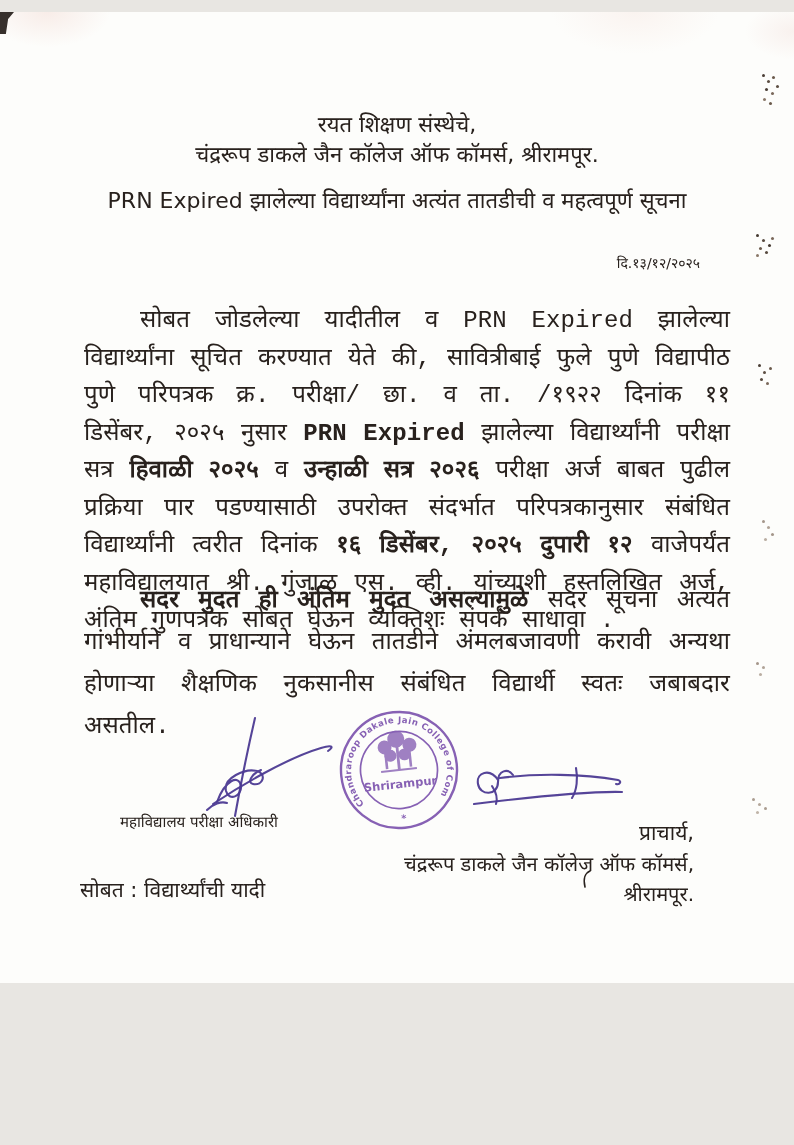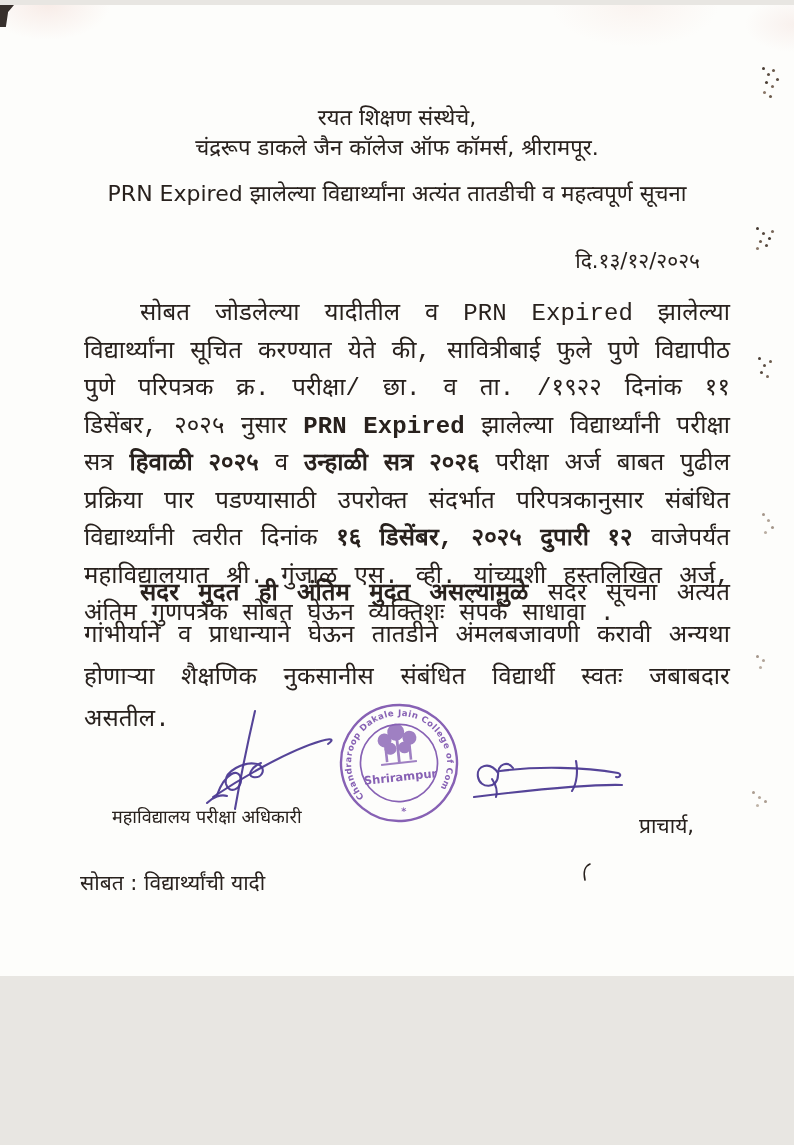--- a/index.html
+++ b/index.html
@@ -1,42 +1,42 @@
 <!DOCTYPE html>
 <html><head>
 <meta charset="utf-8">
 <style>
   html,body{margin:0;padding:0;background:#e8e6e2;}
   .page{
     position:relative;
     width:794px;height:971px;
-    margin:5px auto;
+    margin:12px auto;
     background:
       radial-gradient(90px 50px at 6% 0%, rgba(238,205,196,.35), transparent 70%),
       radial-gradient(120px 60px at 80% 0%, rgba(240,210,200,.22), transparent 70%),
       radial-gradient(70px 40px at 100% 2%, rgba(235,205,198,.25), transparent 70%),
       #fdfdfb;
     overflow:hidden;
     font-family:"DejaVu Sans", sans-serif;
     color:#28211d;
   }
   .hline{position:absolute;left:0;width:100%;text-align:center;white-space:nowrap;}
   .h1{top:96px;font-size:22px;}
   .h2{top:126px;font-size:22px;}
   .h3{top:172px;font-size:22px;font-weight:normal;}
-  .date{position:absolute;top:241px;right:94px;font-size:21px;}
+  .date{position:absolute;top:241px;right:94px;font-size:14px;}
   .para{
     position:absolute;left:84px;width:646px;
     font-size:24px;text-align:justify;text-indent:56px;
     letter-spacing:.1px;
     font-family:Liberation Mono, monospace;
   }
   .p1{top:290px;line-height:37.5px;}
   .p2{top:568px;line-height:42px;}
-  .cap-left{position:absolute;left:112px;top:799px;font-size:18px;}
+  .cap-left{position:absolute;left:120px;top:799px;font-size:15px;}
   .cap-r{position:absolute;left:402px;width:292px;text-align:right;}
   .cap-r1{top:806px;font-size:21px;}
   .cap-r2{top:838px;font-size:20px;}
   .cap-r3{top:868px;font-size:20px;}
   .enclosure{position:absolute;left:80px;top:863px;font-size:21px;}
   svg{position:absolute;overflow:visible;}
   .stamp{left:337px;top:696px;transform:rotate(-6deg);opacity:.92;}
   .sig-left{left:195px;top:700px;}
   .sig-right{left:468px;top:748px;}
   .ink-tick{left:578px;top:857px;}
@@ -112,19 +112,21 @@
   </svg>
 
   <svg class="sig-right" width="160" height="55" viewBox="0 0 160 55">
     <path class="sigpath" d="M 30,20 C 22,8 8,12 10,24 C 12,36 30,36 30,22 C 30,10 40,8 45,15"></path>
     <path class="sigpath" d="M 32,18 C 70,13 115,14 150,20 C 154,21 152,25 148,24"></path>
     <path class="sigpath" d="M 108,8 C 110,18 109,30 104,38"></path>
     <path class="sigpath" d="M 6,44 C 55,38 115,31 154,32"></path>
     <path class="sigpath" d="M 24,26 C 28,32 30,38 28,44"></path>
   </svg>
   <div class="cap-r cap-r1">प्राचार्य,</div>
+  <div class="cap-r cap-r2">चंद्ररूप डाकले जैन कॉलेज ऑफ कॉमर्स,</div>
+  <div class="cap-r cap-r3">श्रीरामपूर.</div>
   <svg class="ink-tick" width="16" height="20" viewBox="0 0 16 20">
     <path d="M 12,2 C 7,4 5,10 7,18" fill="none" stroke="#28211d" stroke-width="1.6" stroke-linecap="round"></path>
   </svg>
 
   <div class="enclosure">सोबत : विद्यार्थ्यांची यादी</div>
 
 </div>
 
 </body></html>

